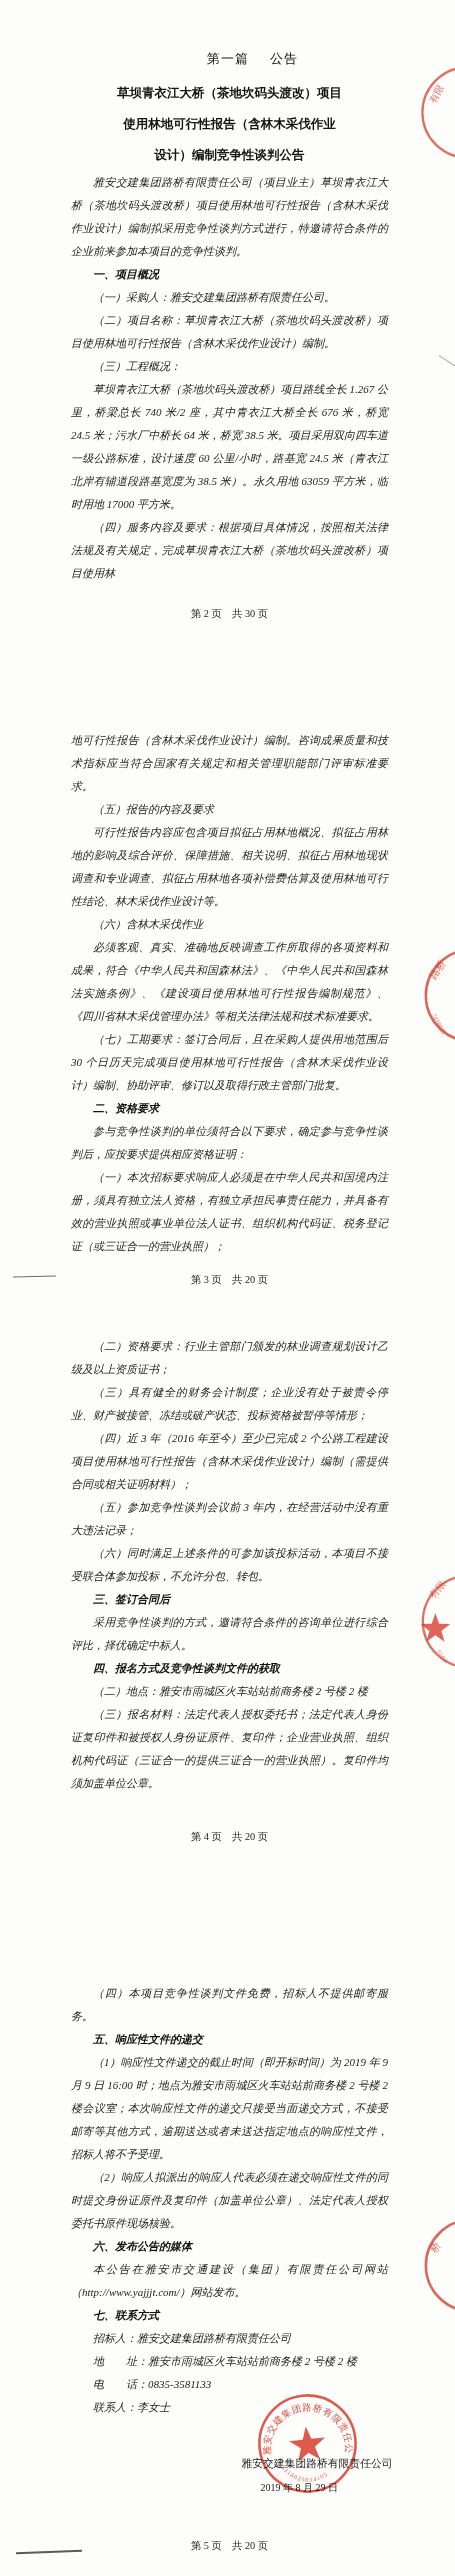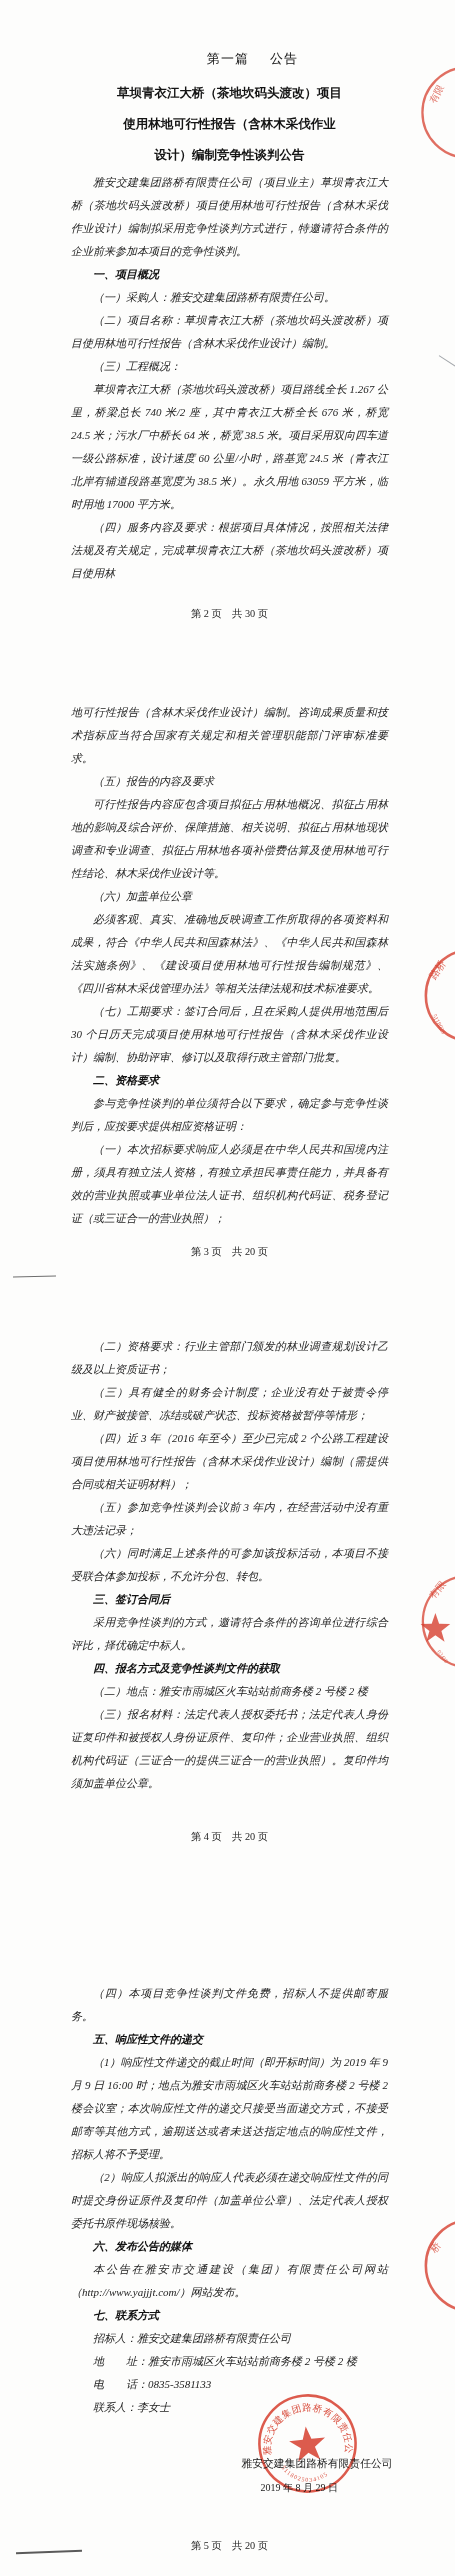--- a/index.html
+++ b/index.html
@@ -11,21 +11,21 @@
     overflow: hidden;
     font-family: "Liberation Serif", "DejaVu Serif", serif;
     color: #1d1d1d;
   }
   .page {
     position: absolute;
     left: 71px;
     width: 317px;
   }
   .page-2 { top: 0;    padding-top: 46px; }
-  .page-3 { top: 655px; padding-top: 46px; }
+  .page-3 { top: 683px; padding-top: 46px; }
   .page-4 { top: 1287px; padding-top: 48px; }
   .page-5 { top: 1936px; padding-top: 46px; }
 
   .part-heading {
     text-align: center;
     font-size: 13px;
     font-weight: normal;
     line-height: 25px;
     letter-spacing: 1.1px;
     transform: translateX(23px);
@@ -111,21 +111,21 @@
       <div class="blk p">（四）服务内容及要求：根据项目具体情况，按照相关法律法规及有关规定，完成草坝青衣江大桥（茶地坎码头渡改桥）项目使用林</div>
     </div>
   <div class="page-footer">第 2 页　共 30 页</div>
 </section>
 
 <section class="page page-3">
   <div class="page-content">
       <div class="blk cont">地可行性报告（含林木采伐作业设计）编制。咨询成果质量和技术指标应当符合国家有关规定和相关管理职能部门评审标准要求。</div>
       <div class="blk p">（五）报告的内容及要求</div>
       <div class="blk p">可行性报告内容应包含项目拟征占用林地概况、拟征占用林地的影响及综合评价、保障措施、相关说明、拟征占用林地现状调查和专业调查、拟征占用林地各项补偿费估算及使用林地可行性结论、林木采伐作业设计等。</div>
-      <div class="blk p">（六）加盖单位公章</div>
+      <div class="blk p">（六）含林木采伐作业</div>
       <div class="blk p">必须客观、真实、准确地反映调查工作所取得的各项资料和成果，符合《中华人民共和国森林法》、《中华人民共和国森林法实施条例》、《建设项目使用林地可行性报告编制规范》、《四川省林木采伐管理办法》等相关法律法规和技术标准要求。</div>
       <div class="blk p">（七）工期要求：签订合同后，且在采购人提供用地范围后 30 个日历天完成项目使用林地可行性报告（含林木采伐作业设计）编制、协助评审、修订以及取得行政主管部门批复。</div>
       <div class="blk h">二、资格要求</div>
       <div class="blk p">参与竞争性谈判的单位须符合以下要求，确定参与竞争性谈判后，应按要求提供相应资格证明：</div>
       <div class="blk p">（一）本次招标要求响应人必须是在中华人民共和国境内注册，须具有独立法人资格，有独立承担民事责任能力，并具备有效的营业执照或事业单位法人证书、组织机构代码证、税务登记证（或三证合一的营业执照）；</div>
     </div>
   <div class="page-footer">第 3 页　共 20 页</div>
 </section>
 
 <section class="page page-4">

